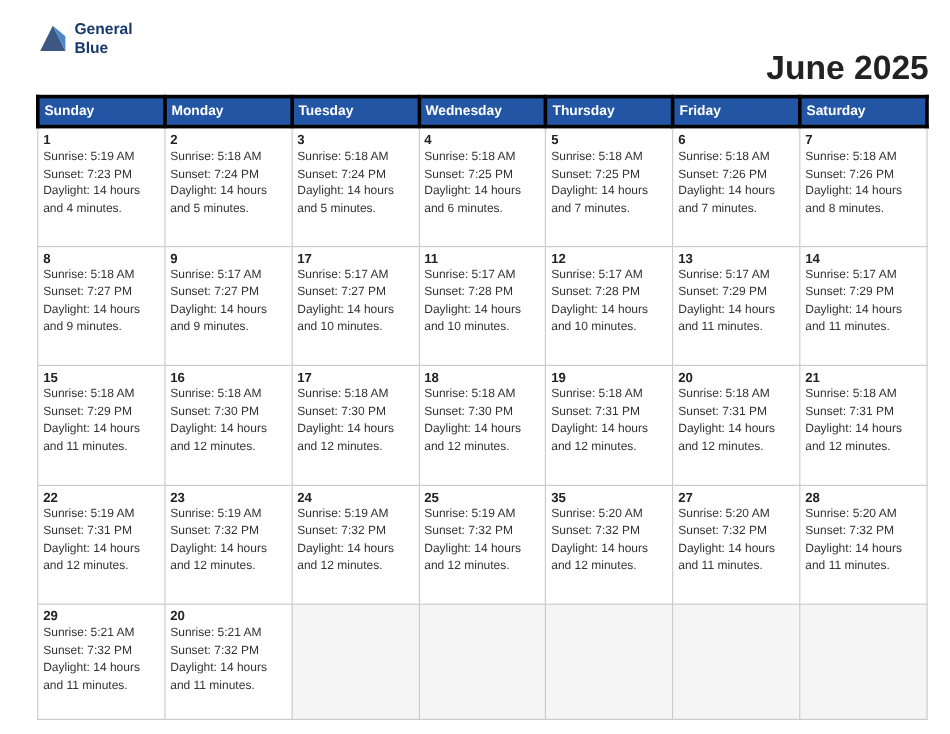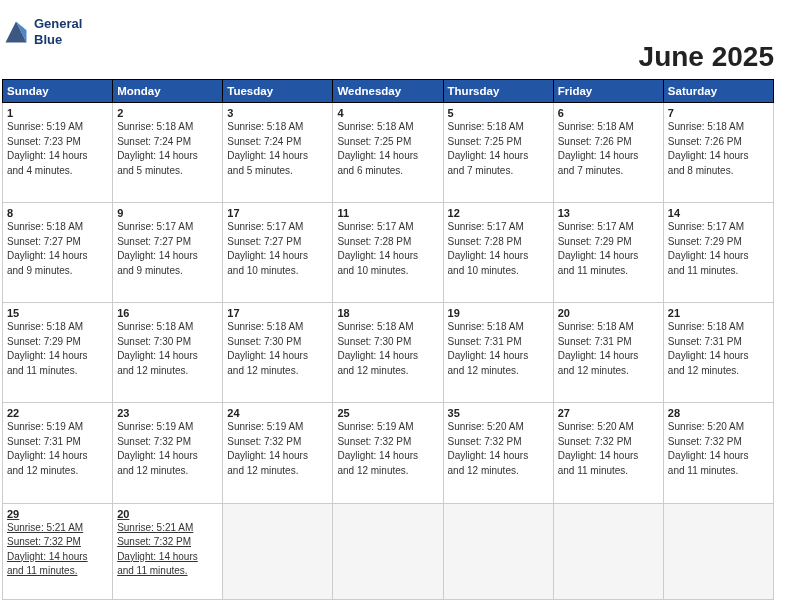--- a/index.html
+++ b/index.html
@@ -6,21 +6,21 @@
     body {
       width: 792px;
       height: 612px;
       font-family: Arial, sans-serif;
       background: #fff;
       overflow: hidden;
     }
     .page {
       width: 792px;
       height: 612px;
-      padding: 16px 18px 12px 2px;
+      padding: 16px 18px 12px 30px;
       display: flex;
       flex-direction: column;
     }
     .header {
       display: flex;
       justify-content: space-between;
       align-items: flex-start;
       margin-bottom: 8px;
     }
     .logo {
@@ -63,37 +63,36 @@
       width: 100%;
       table-layout: fixed;
     }
     .calendar thead tr th {
       background: #2255a4;
       color: #fff;
       font-size: 11.5px;
       font-weight: bold;
       padding: 5px 4px;
       text-align: left;
-      border: 1px solid #000000;
+      border: 3px solid #000000;
     }
     .calendar tbody tr td {
       vertical-align: top;
       border: 1px solid #ccc;
       padding: 4px 4px 3px 4px;
       font-size: 9.5px;
       color: #333;
       background: #fff;
       height: 82px;
     }
     .calendar tbody tr td.empty {
       background: #f5f5f5;
     }
     .calendar tbody tr:last-child td {
       height: 70px;
-      text-decoration: underline;
     }
     .day-num {
       font-size: 11px;
       font-weight: bold;
       color: #222;
       display: block;
       margin-bottom: 1px;
     }
     .day-info {
       font-size: 10px;

